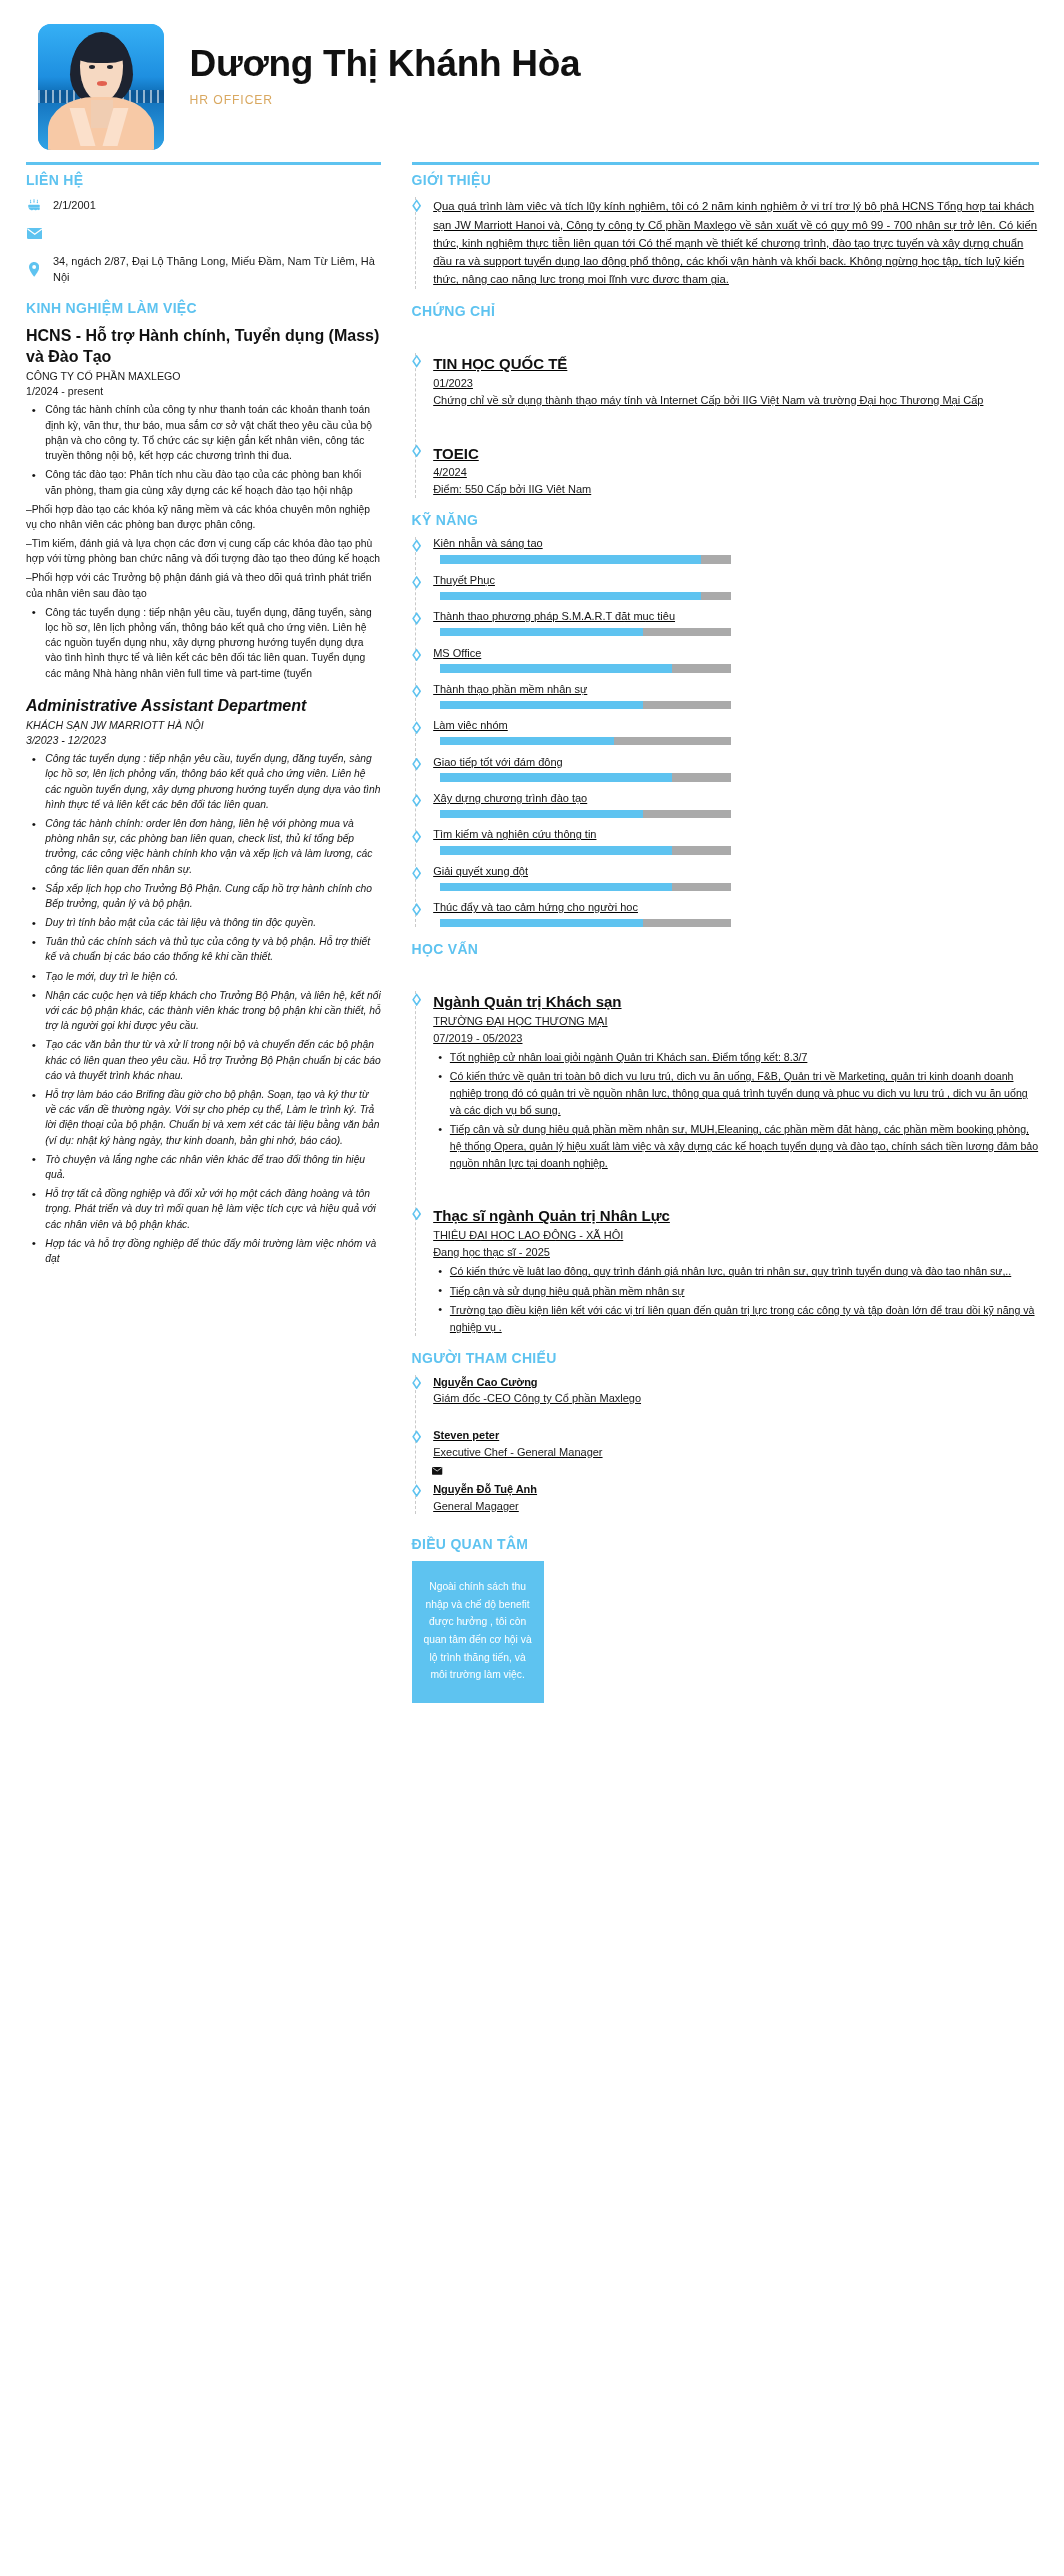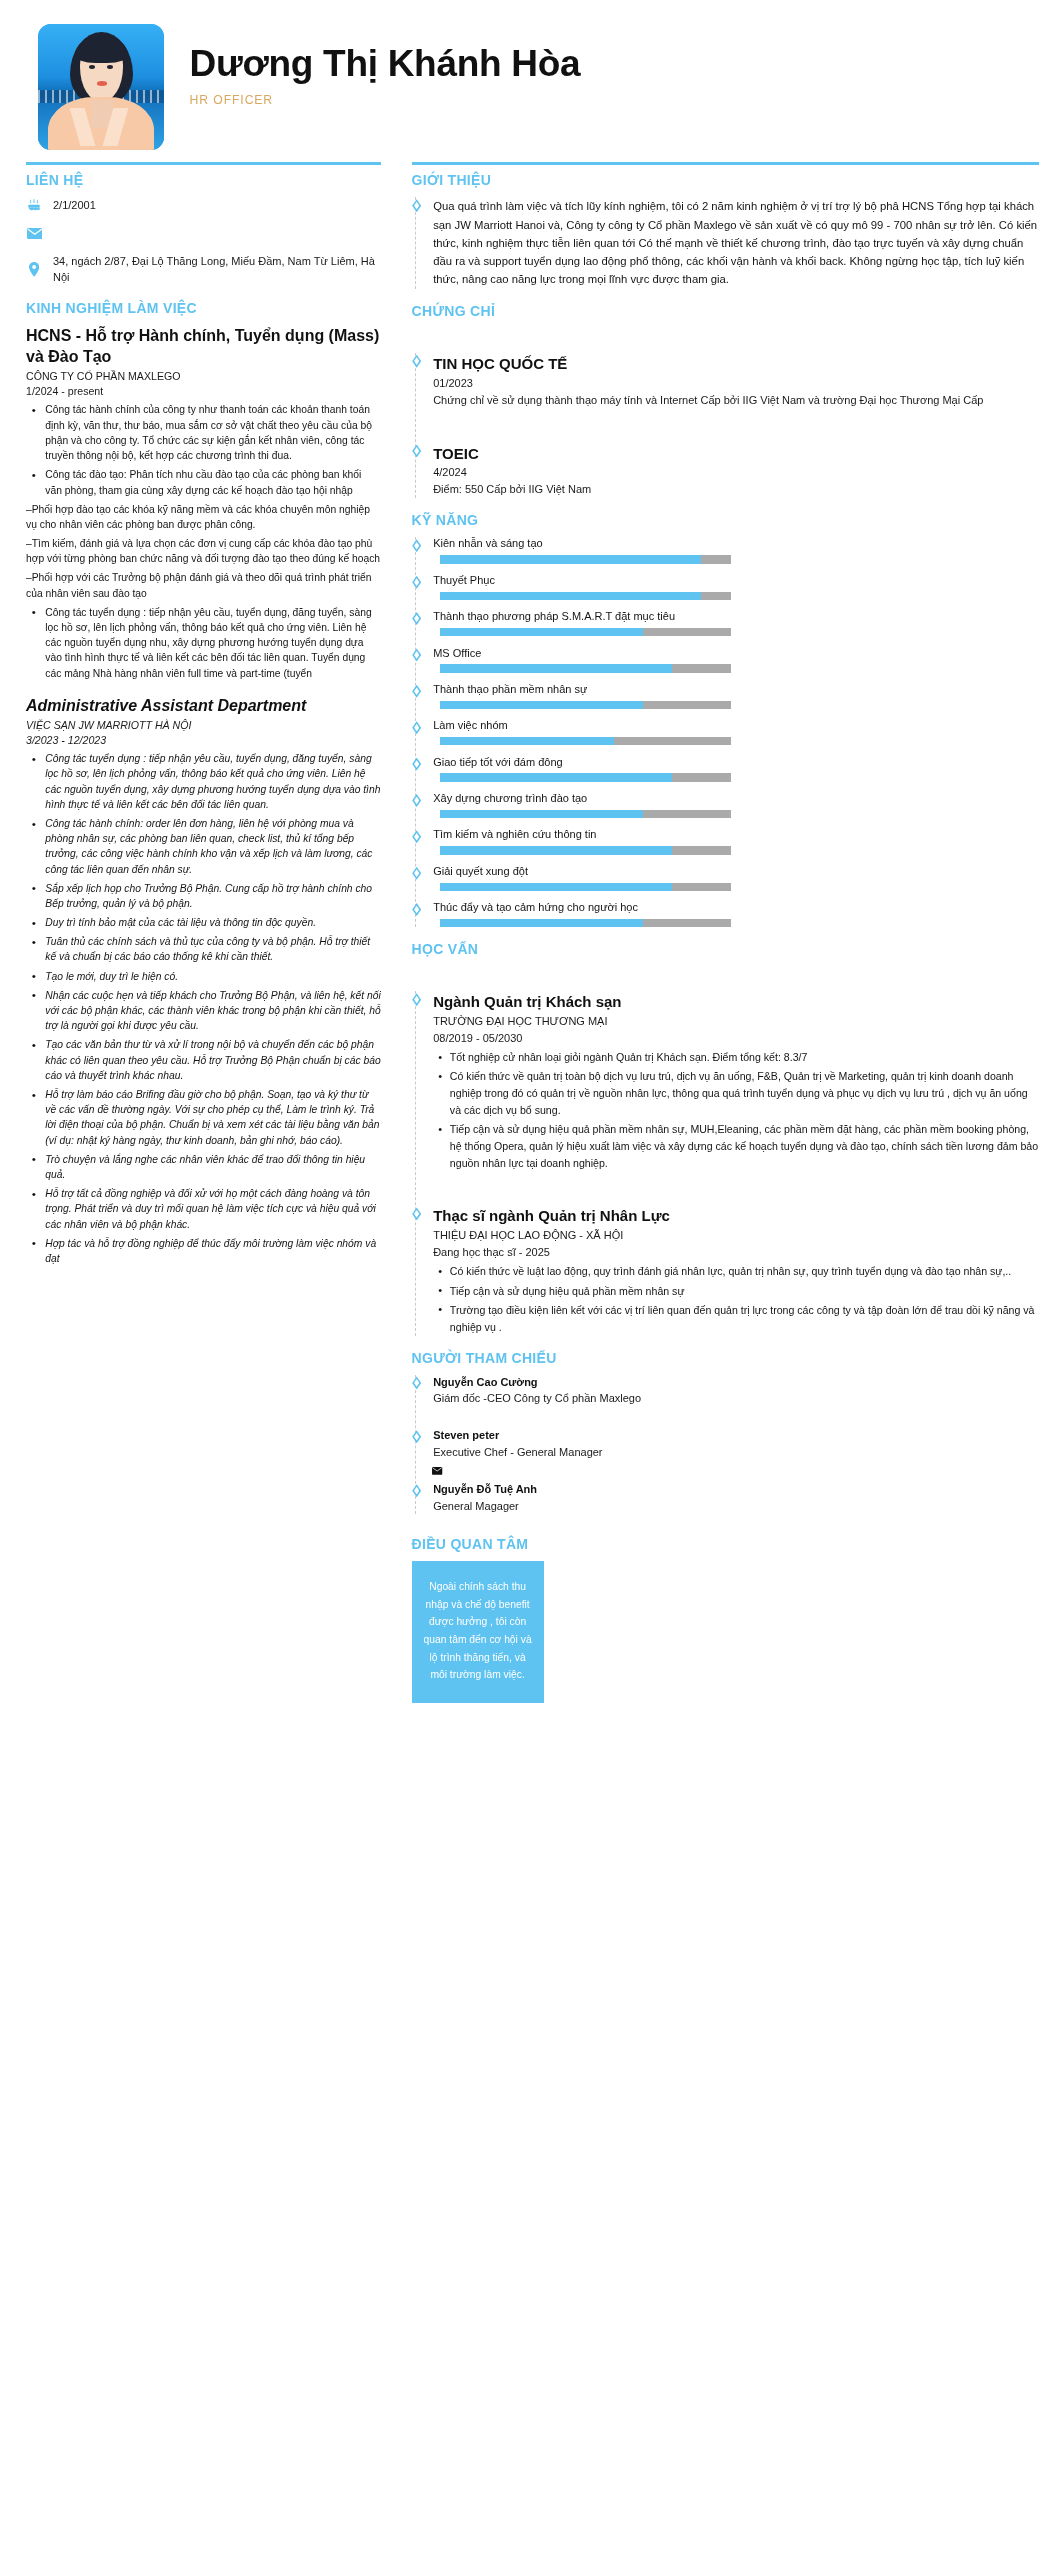--- a/index.html
+++ b/index.html
@@ -139,20 +139,21 @@
   }
   .job-entry { margin-bottom: 10.3px; }
   .job-entry.second { margin-top: 14px; font-style: italic; }
 
   
   .tl {
     position: relative;
     padding-left: 16.7px;
     border-left: 0.6px dashed #c9c9c9;
     margin-left: 3.9px;
+    text-decoration: underline;
   }
   .tl-item { position: relative; margin-bottom: 6.4px; }
   .dia {
     position: absolute; left: -21px; top: 1.9px;
     width: 9px; height: 13px;
     background: #5ec3f0;
     clip-path: polygon(50% 0%, 100% 50%, 50% 100%, 0% 50%);
   }
   .dia.hollow {
     background: #5ec3f0;
@@ -287,21 +288,21 @@
           <p class="plain">–Phối hợp đào tạo các khóa kỹ năng mềm và các khóa chuyên môn nghiệp vụ cho nhân viên các phòng ban được phân công.</p>
           <p class="plain">–Tìm kiếm, đánh giá và lựa chọn các đơn vị cung cấp các khóa đào tạo phù hợp với từng phòng ban chức năng và đối tượng đào tạo theo đúng kế hoạch</p>
           <p class="plain">–Phối hợp với các Trưởng bộ phận đánh giá và theo dõi quá trình phát triển của nhân viên sau đào tạo</p>
           <ul class="bullets">
             <li>Công tác tuyển dụng : tiếp nhận yêu cầu, tuyển dụng, đăng tuyển, sàng lọc hồ sơ, lên lịch phỏng vấn, thông báo kết quả cho ứng viên. Liên hệ các nguồn tuyển dụng nhu, xây dựng phương hướng tuyển dụng dựa vào tình hình thực tế và liên kết các bên đối tác liên quan. Tuyển dụng các mảng Nhà hàng nhân viên full time và part-time (tuyển</li>
           </ul>
         </div>
 
         <div class="job-entry second">
           <div class="job-title-b"> Administrative Assistant Department</div>
-          <div class="job-company">VIỆC SẠN JW MARRIOTT HÀ NỘI</div>
+          <div class="job-company">KHÁCH SẠN JW MARRIOTT HÀ NỘI</div>
           <div class="job-date">3/2023 - 12/2023</div>
           <ul class="bullets">
             <li>Công tác tuyển dụng : tiếp nhận yêu cầu, tuyển dụng, đăng tuyển, sàng lọc hồ sơ, lên lịch phỏng vấn, thông báo kết quả cho ứng viên. Liên hệ các nguồn tuyển dụng, xây dựng phương hướng tuyển dụng dựa vào tình hình thực tế và liên kết các bên đối tác liên quan.</li>
             <li>Công tác hành chính:  order lên đơn hàng, liên hệ với phòng mua và phòng nhân sự, các phòng ban liên quan, check list, thủ kí tổng bếp trưởng, các công việc hành chính kho vận và xếp lịch và làm lương, các công tác liên quan đến nhân sự.</li>
             <li> Sắp xếp lịch họp cho Trưởng Bộ Phận. Cung cấp hồ trợ hành chính cho Bếp trưởng, quản lý và bộ phận.</li>
             <li>Duy trì tính bảo mật của các tài liệu và thông tin độc quyền.</li>
             <li>Tuân thủ các chính sách và thủ tục của công ty và bộ phận. Hỗ trợ thiết kế và chuẩn bị các báo cáo thống kê khi cần thiết.</li>
             <li>Tạo le mới, duy trì le hiện có.</li>
             <li>Nhận các cuộc hẹn và tiếp khách cho Trưởng Bộ Phận, và liên hệ, kết nối với các bộ phận khác, các thành viên khác trong bộ phận khi cần thiết, hỗ trợ là người gọi khi được yêu cầu.</li>
             <li> Tạo các văn bản thư từ và xử lí trong nội bộ và chuyển đến các bộ phận khác có liên quan theo yêu cầu. Hỗ trợ Trưởng Bộ Phận chuẩn bị các báo cáo và thuyết trình khác nhau.</li>
@@ -430,21 +431,21 @@
           </div>
       </div>
 
       <div class="sec-block">
         <div class="sec-title">HỌC VẤN</div>
         <div class="tl">
           <div class="tl-item">
             <span class="dia hollow"></span>
             <div class="entry-head">Ngành Quản trị Khách sạn</div>
             <div class="entry-sub">TRƯỜNG ĐẠI HỌC THƯƠNG MẠI</div>
-            <div class="entry-line">08/2019 - 05/2030</div>
+            <div class="entry-line">07/2019 - 05/2023</div>
             <ul class="rbullets">
               <li>Tốt nghiệp cử nhân loại giỏi ngành Quản trị Khách sạn. Điểm tổng kết: 8.3/7</li>
               <li>Có kiến thức về quản trị toàn bộ dịch vụ lưu trú, dịch vụ ăn uống, F&amp;B, Quản trị về Marketing, quản trị kinh doanh doanh nghiệp trong đó có quản trị về nguồn nhân lực, thông qua quá trình tuyển dụng và phục vụ dịch vụ lưu trú , dịch vụ ăn uống và các dịch vụ bổ sung.</li>
               <li>Tiếp cận và sử dụng hiệu quả phần mềm nhân sự, MUH,Eleaning, các phần mềm đặt hàng, các phần mềm booking phòng, hệ thống Opera, quản lý hiệu xuất làm việc và xây dựng các kế hoạch tuyển dụng và đào tạo, chính sách tiền lương đảm bảo nguồn nhân lực tại doanh nghiệp.</li>
             </ul>
           </div>
           <div class="tl-item">
             <span class="dia hollow"></span>
             <div class="entry-head">Thạc sĩ ngành Quản trị Nhân Lực</div>
             <div class="entry-sub">THIỆU ĐẠI HỌC LAO ĐỘNG - XÃ HỘI</div>

